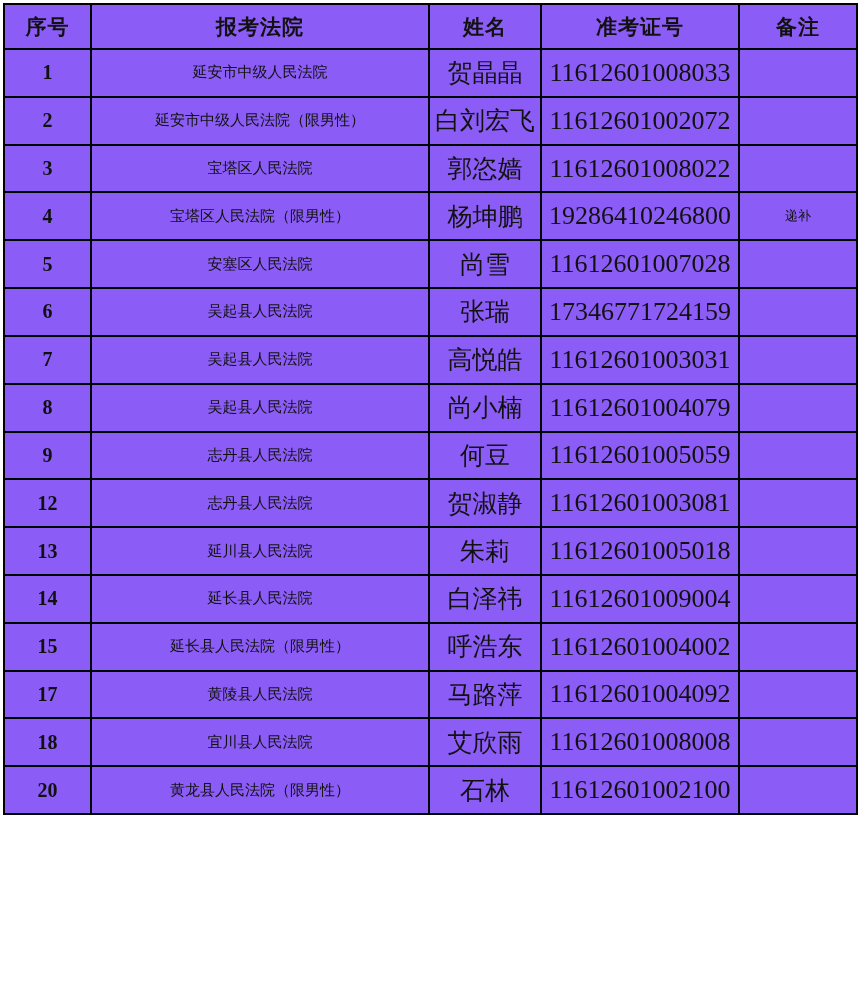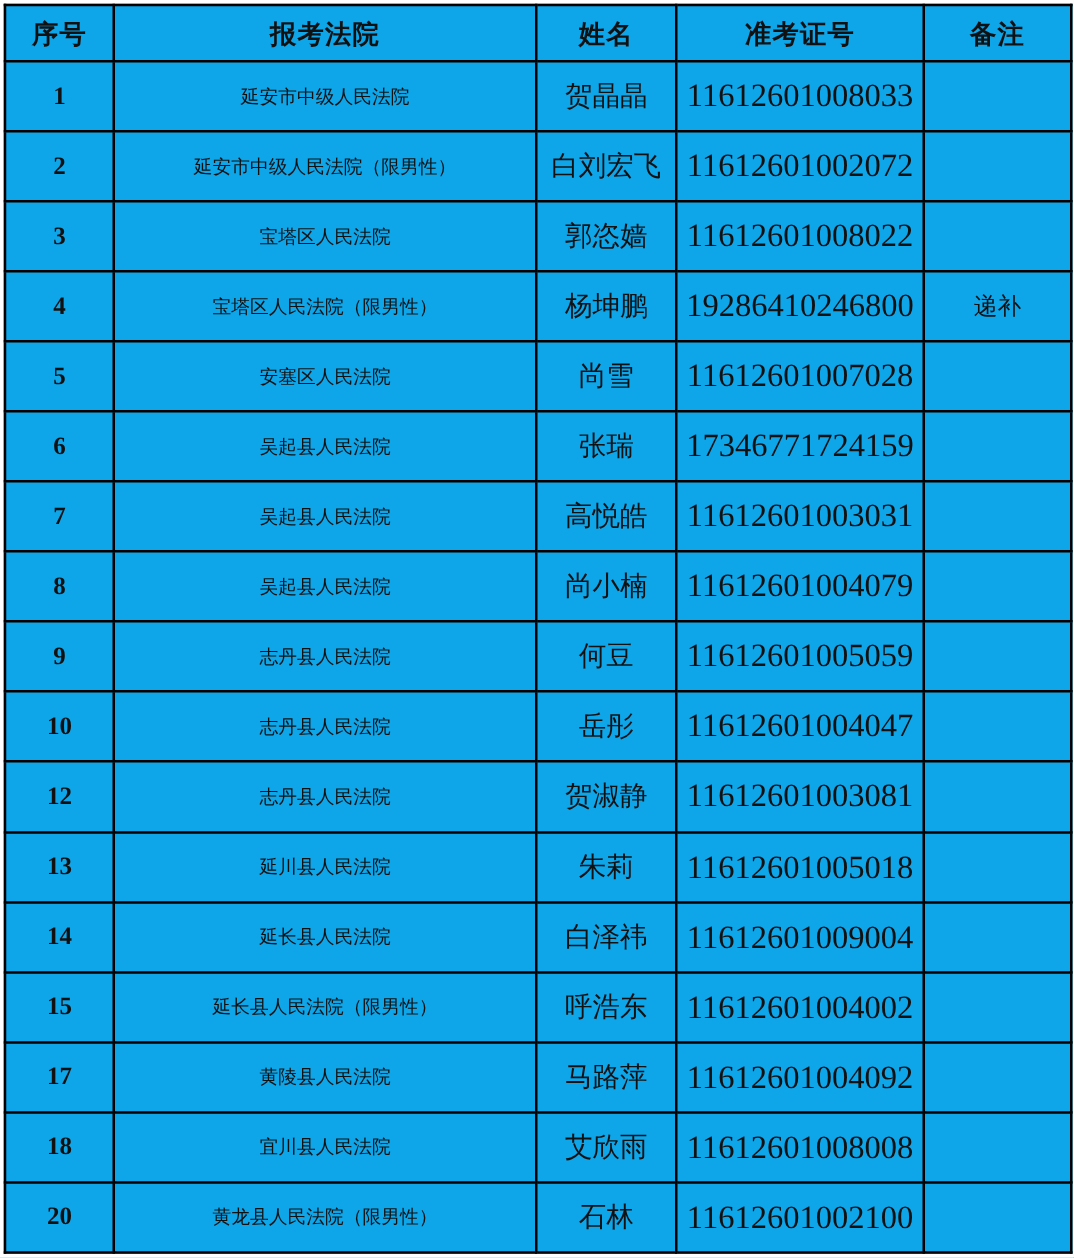--- a/index.html
+++ b/index.html
@@ -15,24 +15,24 @@
     position: relative;
     width: 859px;
     height: 1006px;
     background: #ffffff;
   }
   table.roster {
     position: absolute;
     left: 3px;
     top: 3px;
     width: 853px;
-    height: 1000px;
+    height: 812px;
     border-collapse: collapse;
     table-layout: fixed;
-    background: #0ea5e9;
+    background: #8b5cf6;
   }
   table.roster th,
   table.roster td {
     border: 2px solid #000000;
     text-align: center;
     vertical-align: middle;
     padding: 0 4px;
     overflow: hidden;
     white-space: nowrap;
   }
@@ -43,28 +43,28 @@
     letter-spacing: 1px;
   }
   td.c-index {
     font-weight: bold;
     font-size: 20px;
   }
   td.c-court {
     font-size: 15px;
   }
   td.c-name {
-    font-size: 22px;
+    font-size: 25px;
     font-family: Liberation Mono, monospace;
   }
   td.c-ticket {
     font-size: 26px;
   }
   td.c-remark {
-    font-size: 19px;
+    font-size: 13px;
   }
 </style>
 </head>
 <body>
 
 <div class="page">
   <table class="roster">
     <colgroup>
       <col style="width:87px">
       <col style="width:338px">
@@ -139,27 +139,20 @@
           <td class="c-remark"></td>
         </tr>
         <tr>
           <td class="c-index">9</td>
           <td class="c-court">志丹县人民法院</td>
           <td class="c-name">何豆</td>
           <td class="c-ticket">11612601005059</td>
           <td class="c-remark"></td>
         </tr>
         <tr>
-          <td class="c-index">10</td>
-          <td class="c-court">志丹县人民法院</td>
-          <td class="c-name">岳彤</td>
-          <td class="c-ticket">11612601004047</td>
-          <td class="c-remark"></td>
-        </tr>
-        <tr>
           <td class="c-index">12</td>
           <td class="c-court">志丹县人民法院</td>
           <td class="c-name">贺淑静</td>
           <td class="c-ticket">11612601003081</td>
           <td class="c-remark"></td>
         </tr>
         <tr>
           <td class="c-index">13</td>
           <td class="c-court">延川县人民法院</td>
           <td class="c-name">朱莉</td>

